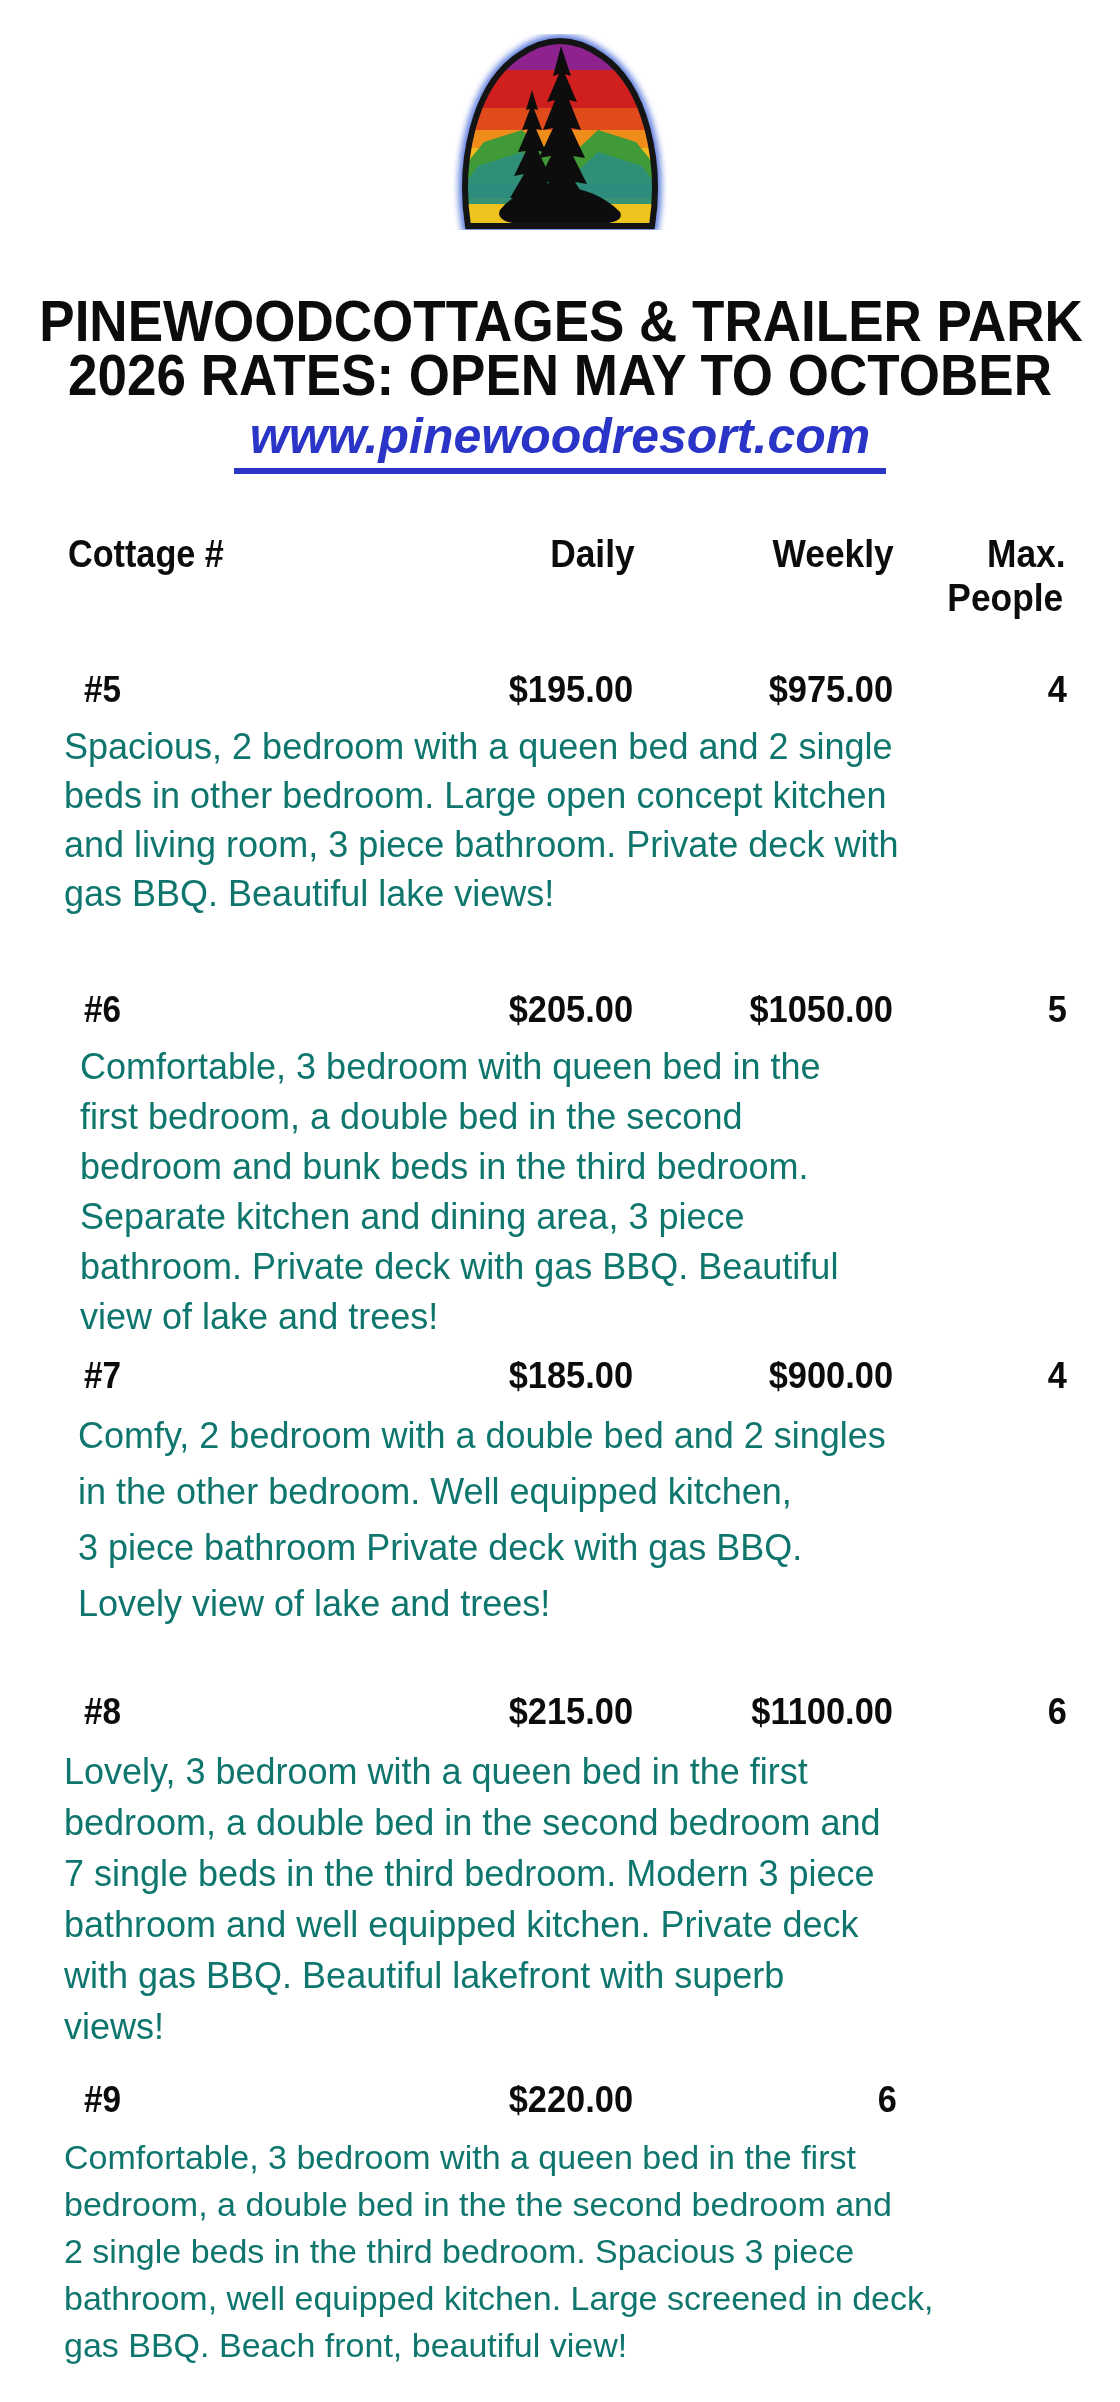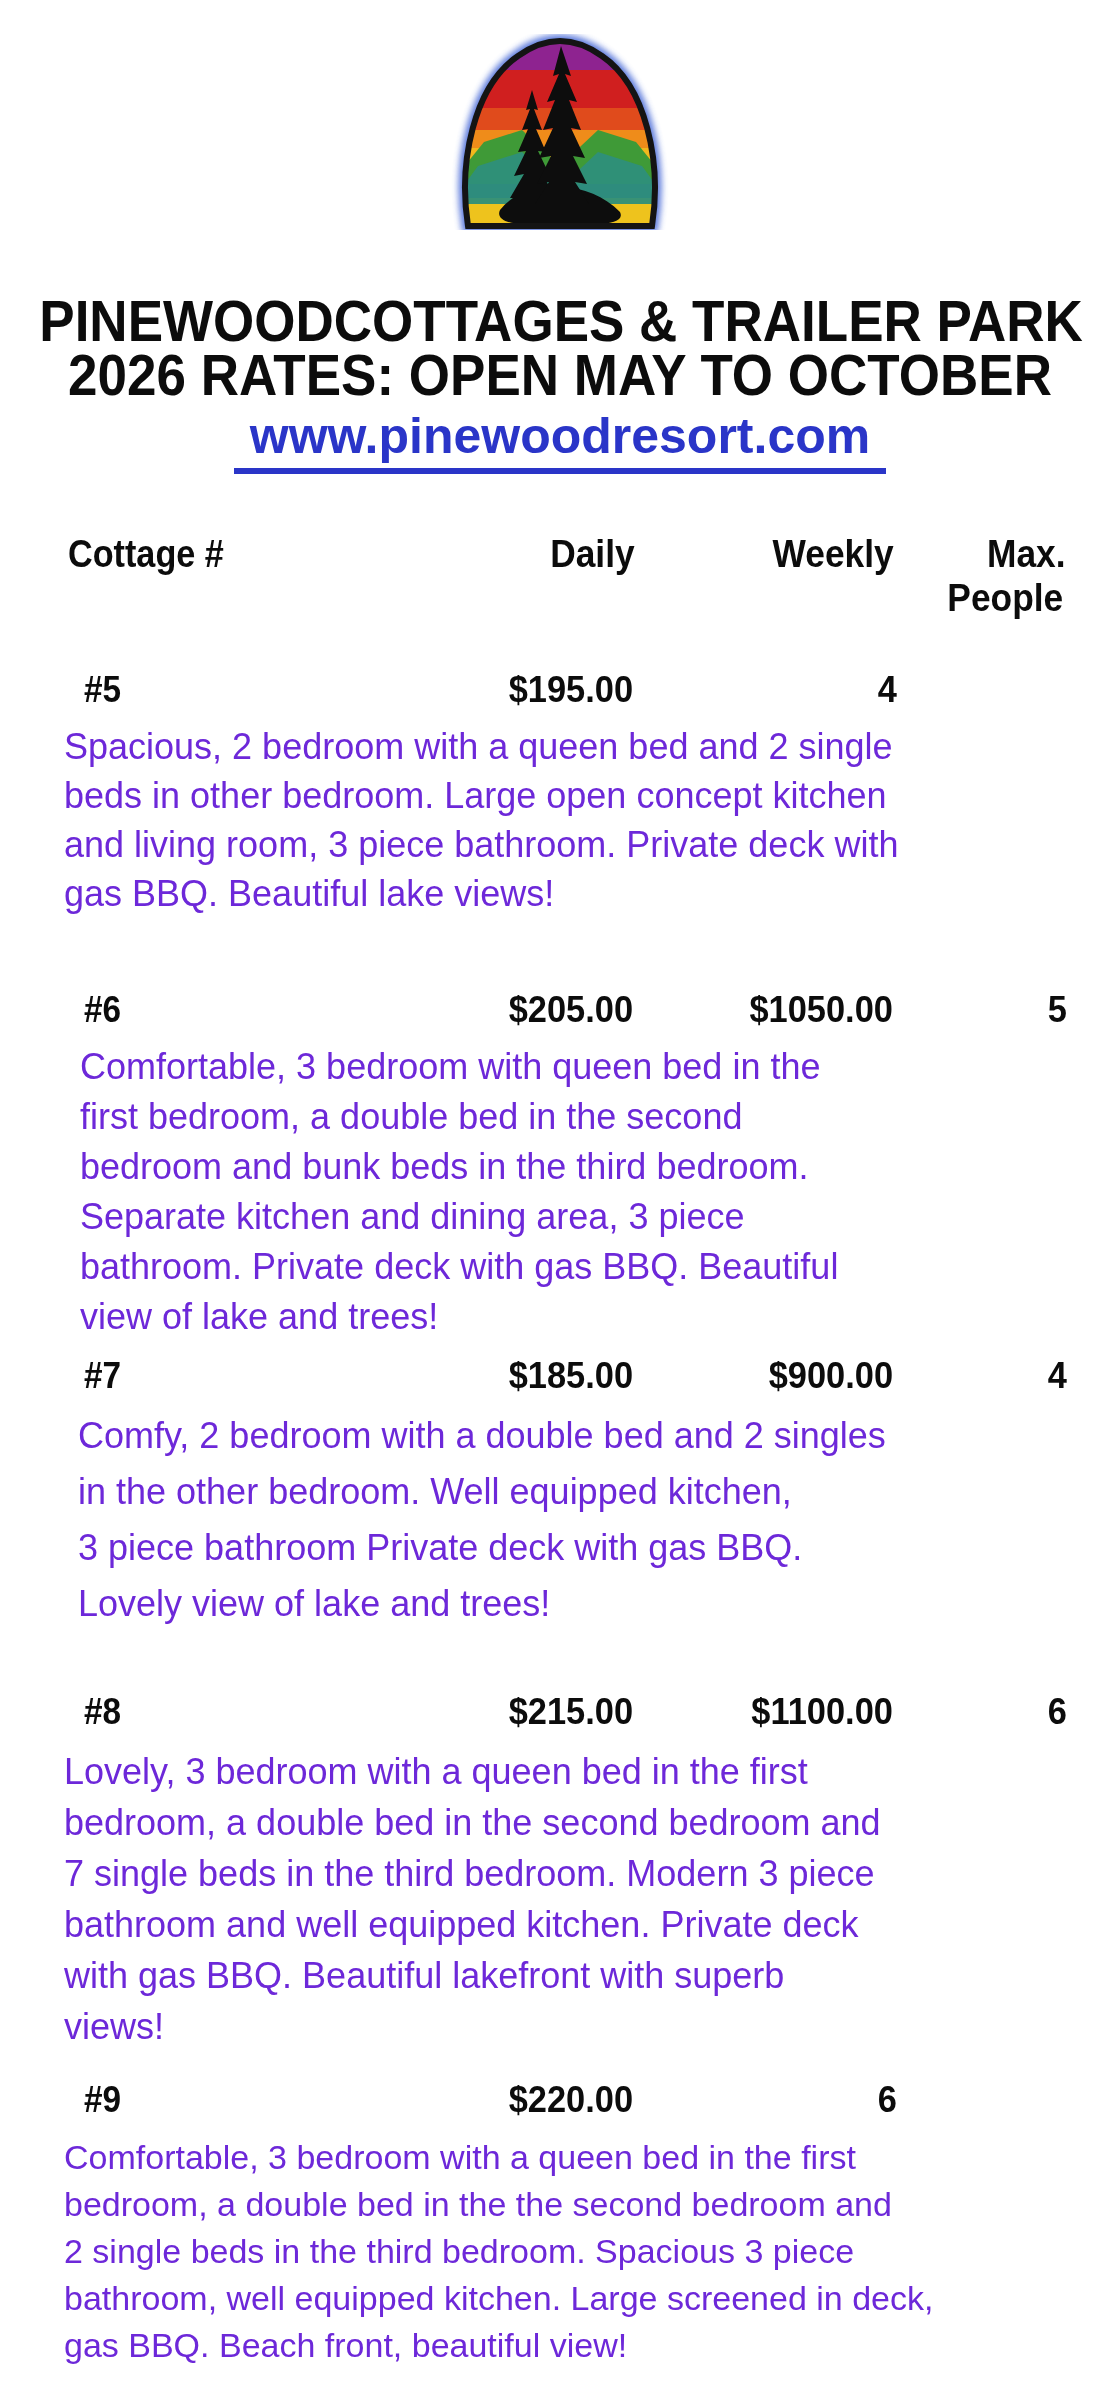--- a/index.html
+++ b/index.html
@@ -15,21 +15,21 @@
 
   .titles { margin-top:64px; text-align:center; font-weight:700; }
   .title-line { font-size:57px; line-height:54px; white-space:nowrap; }
   .cond { display:inline-block; transform:scaleX(0.93); transform-origin:center; }
   .cond-l { display:inline-block; transform:scaleX(0.90); transform-origin:left center; }
 
   .site { margin-top:8px; text-align:center; }
   .site a {
     display:inline-block;
     font-size:50px; line-height:52px;
-    font-weight:700;
+    font-style:italic; font-weight:700;
     color:#2a35c8;
     text-decoration:none;
     border-bottom:6px solid #2a35c8;
     padding:0 16px 6px 16px;
   }
 
   .rates { margin-top:58px; }
   .trow {
     display:grid;
     grid-template-columns:330px 240px 260px 170px;
@@ -41,21 +41,21 @@
   .trow .c { text-align:right; }
   .thead { font-size:38px; }
   .cot-cell { padding-left:16px; }
   .thead .cot-cell { padding-left:0; }
 
   .desc {
     margin-top:10px;
     padding-left:64px; padding-right:14px;
     font-size:36px; line-height:49px;
     white-space:pre-line;
-    color:#6d28d9;
+    color:#0f766e;
   }
   .sec5 .trow { margin-top:48px; }
   .sec6 .trow { margin-top:70px; }
   .sec6 .desc { padding-left:80px; line-height:50px; }
   .sec7 .trow { margin-top:12px; }
   .sec7 .desc { padding-left:78px; line-height:56px; }
   .sec8 .trow { margin-top:58px; }
   .sec8 .desc { margin-top:12px; line-height:51px; }
   .sec9 .trow { margin-top:26px; }
   .sec9 .desc { margin-top:12px; font-size:34px; line-height:47px; }
@@ -112,20 +112,21 @@
     <div class="c">
       <div><span class="cond">Max.</span></div>
       <div><span class="cond">People</span></div>
     </div>
   </div>
 
   <div class="sec5">
     <div class="trow">
       <div class="cot-cell"><span class="cond-l">#5</span></div>
       <div class="c"><span class="cond">$195.00</span></div>
+      <div class="c"><span class="cond">$975.00</span></div>
       <div class="c"><span class="cond">4</span></div>
     </div>
     <div class="desc">Spacious, 2 bedroom with a queen bed and 2 single
 beds in other bedroom. Large open concept kitchen
 and living room, 3 piece bathroom. Private deck with
 gas BBQ. Beautiful lake views!</div>
   </div>
 
   <div class="sec6">
     <div class="trow">

